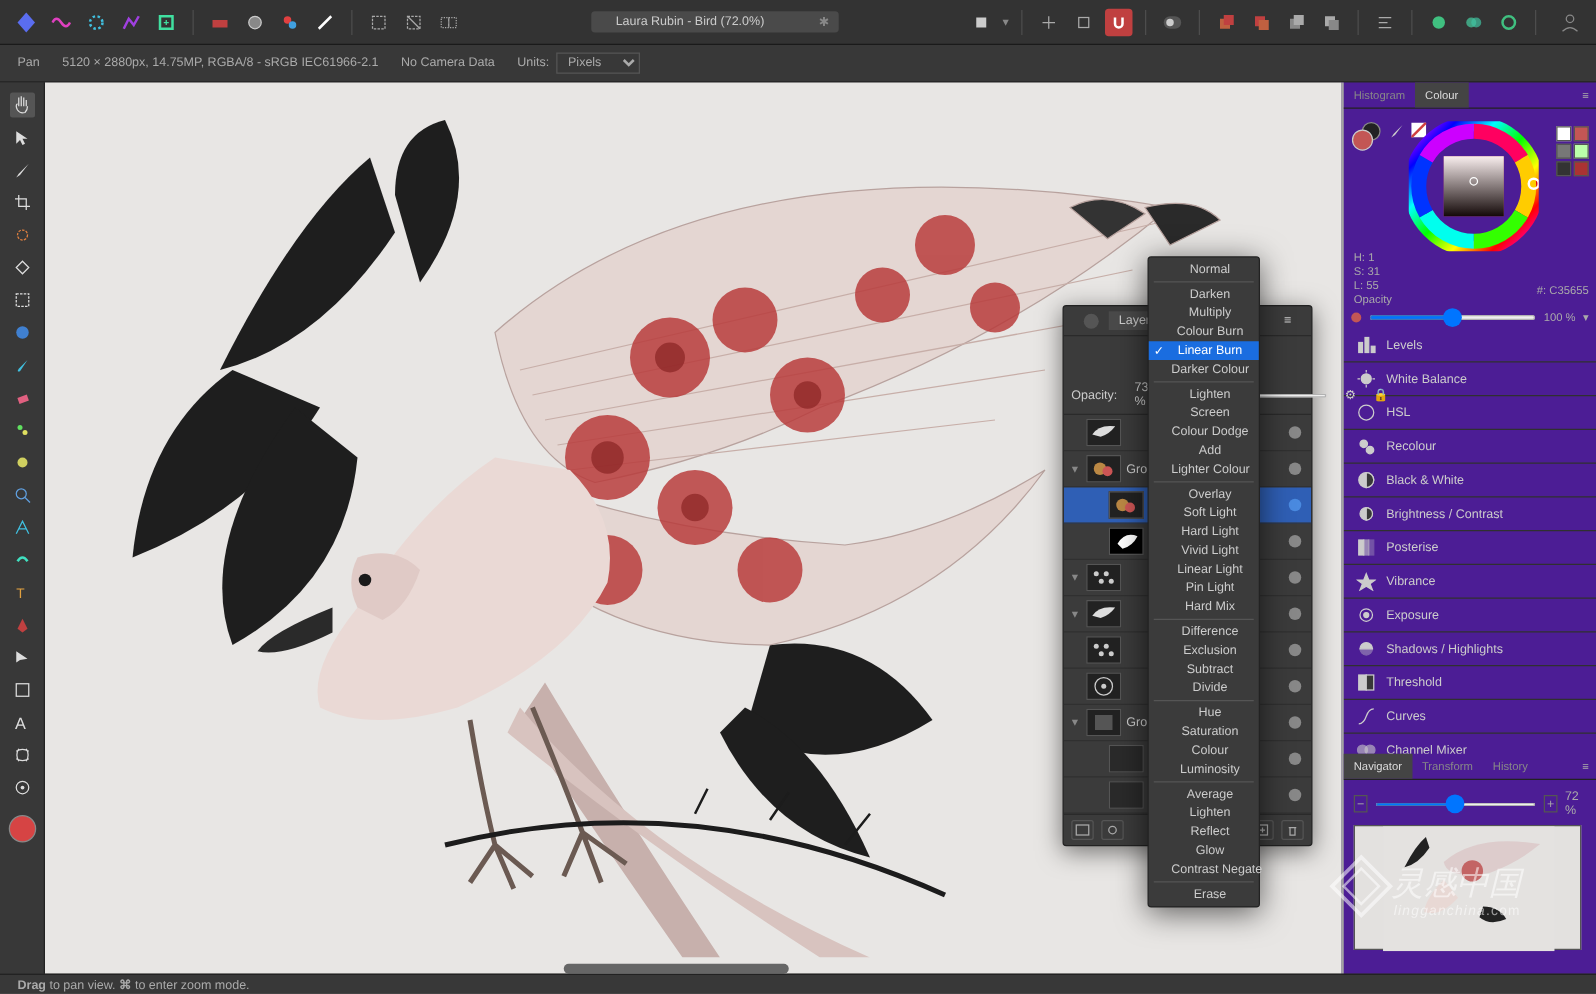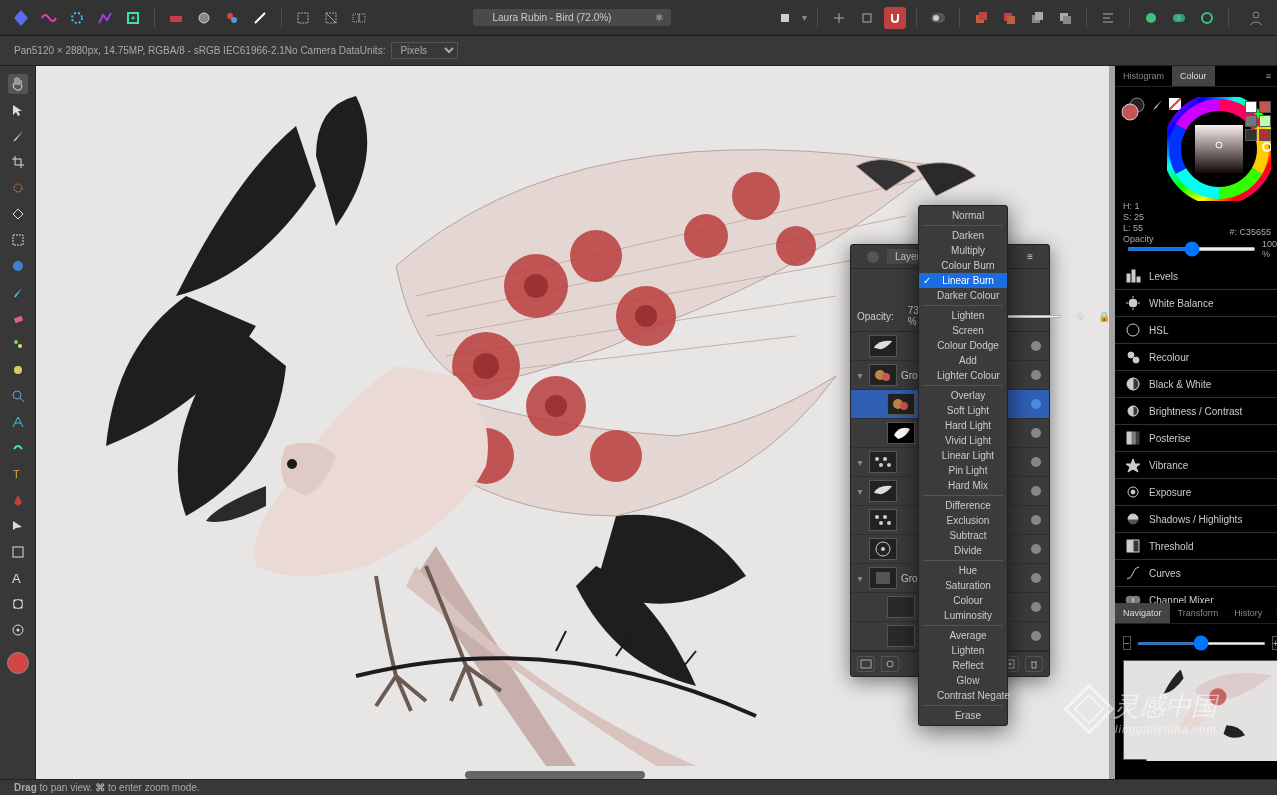--- a/index.html
+++ b/index.html
@@ -7,36 +7,36 @@
 svg { display:block; }
 
 
 .topbar { height:36px; background:#333; display:flex; align-items:center; padding:0 10px; gap:6px; position:relative; border-bottom:1px solid #1a1a1a;}
 .ticon { width:22px; height:22px; display:flex; align-items:center; justify-content:center; border-radius:3px; cursor:pointer; }
 .tsep { width:1px; height:20px; background:#4d4d4d; margin:0 4px; }
 .docname { background:#4a4a4a; border-radius:3px; padding:3px 60px 3px 20px; font-size:10px; color:#ccc; position:relative; margin:0 auto; }
 .docname .star { position:absolute; right:8px; top:3px; color:#888; }
 
 
-.infobar { height:30px; background:#383838; display:flex; align-items:center; color:#aaa; font-size:10px; padding:0 14px; border-bottom:1px solid #222;}
+.infobar { height:30px; background:#383838; display:flex; align-items:center; color:#aaa; font-size:10px; padding:0 14px; gap:18px; border-bottom:1px solid #222;}
 .infobar .units { display:flex; align-items:center; gap:6px;}
 .units select { background:#383838; border:1px solid #555; color:#aaa; font-size:10px; padding:1px 14px 1px 4px; }
 
 
 .main { position:absolute; top:66px; bottom:16px; left:0; right:0; display:flex; }
 .vtoolbar { width:36px; background:#383838; display:flex; flex-direction:column; align-items:center; padding-top:8px; gap:6px; border-right:1px solid #222;}
 .vicon { width:20px; height:20px; display:flex; align-items:center; justify-content:center; cursor:pointer; color:#bbb; border-radius:2px;}
 .vicon.active { background:#555; }
 .colorswatch { width:22px; height:22px; border-radius:50%; background:#d64444; border:1px solid #888; margin-top:6px; cursor:pointer; position:relative;}
 .colorswatch .stroke { position:absolute; top:-8px; left:-3px; width:22px; height:22px; border-radius:50%; background:#fff; border:1px solid #888; z-index:-1;}
 
 .canvas { flex:1; background:#e8e6e4; position:relative; overflow:hidden; }
 .canvas svg.art { position:absolute; left:20px; top:0; }
 
-.rpanels { width:168px; background:#000000; border-left:6px solid #a3a3a3; display:flex; flex-direction:column; }
+.rpanels { width:204px; background:#4c1d95; border-left:2px solid #a3a3a3; display:flex; flex-direction:column; }
 .tabrow { display:flex; border-bottom:1px solid #222; font-size:9px; position:relative;}
 .tabrow .tab { padding:5px 8px; cursor:pointer; color:#888;}
 .tabrow .tab.active { color:#ddd; background:#444;}
 .tabrow .hamb { margin-left:auto; padding:5px 6px; cursor:pointer;}
 
 .colorpanel { padding:10px; position:relative; height:176px;}
 .colorwheel { position:relative; margin-left:42px;}
 .sliderrow { display:flex; align-items:center; gap:6px; font-size:9px; margin-top:4px;}
 .sliderrow input[type=range]{ flex:1; height:4px;}
 .hsl-read { position:absolute; left:8px; top:114px; font-size:9px; line-height:11px; color:#aaa;}
@@ -507,21 +507,21 @@
       <div class="swatches-mini">
         <div class="sw" style="background:#fff"></div>
         <div class="sw" style="background:#c35655"></div>
         <div class="sw" style="background:#777"></div>
         <div class="sw" style="background:#bfa"></div>
         <div class="sw" style="background:#333"></div>
         <div class="sw" style="background:#a33"></div>
       </div>
       <div class="hsl-read">
         <div>H: 1</div>
-        <div>S: 25</div>
+        <div>S: 31</div>
         <div>L: 55</div>
         <div>Opacity</div>
       </div>
       <div class="hexread"><span>#:</span> <span>C35655</span></div>
       <div class="sliderrow" style="position:absolute;left:6px;right:6px;bottom:4px">
         <span style="width:8px;height:8px;border-radius:50%;background:#c35655"></span>
         <input type="range" value="50" style="">
         <span>100 %</span>
         <span>▾</span>
       </div>

